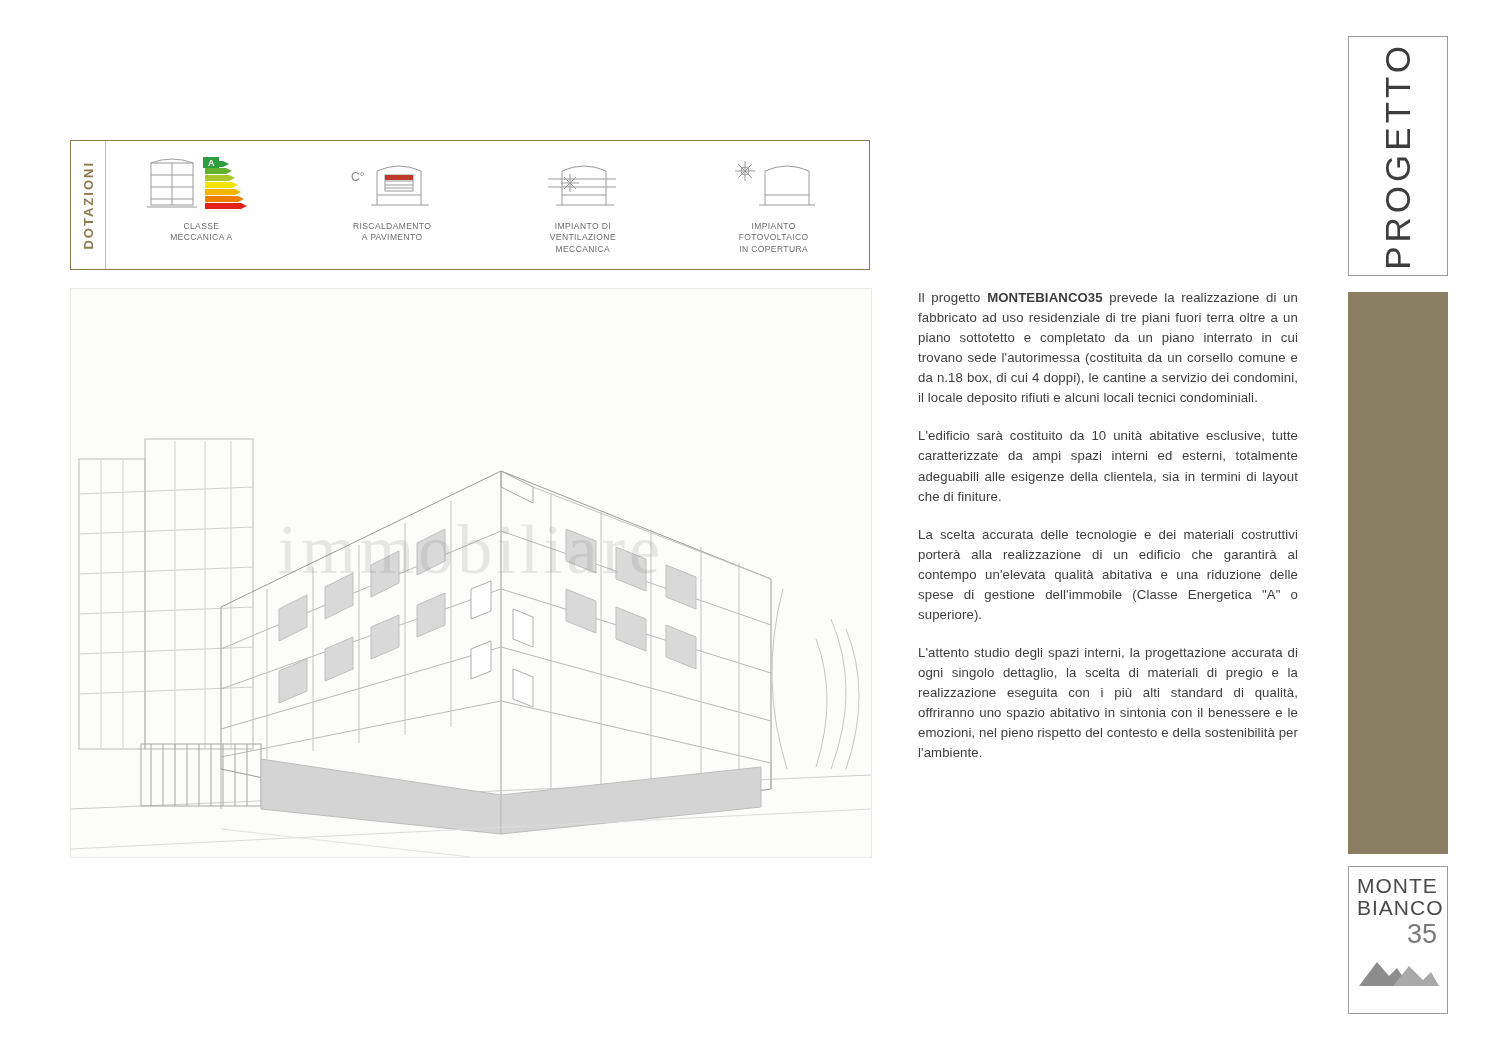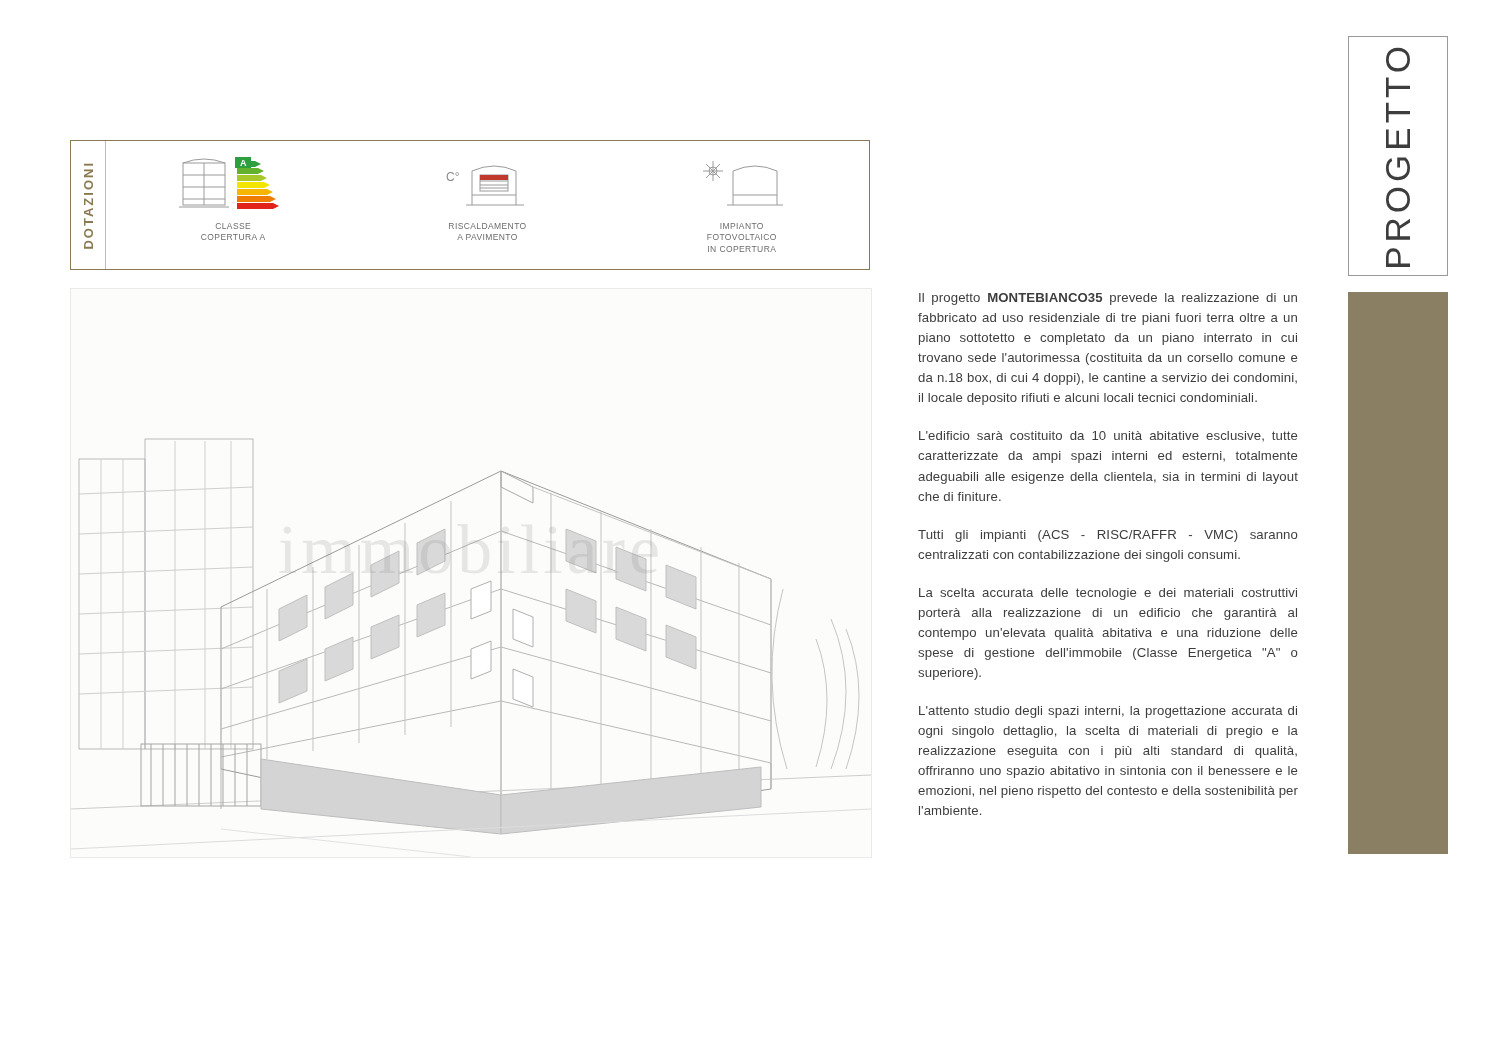--- a/index.html
+++ b/index.html
@@ -214,21 +214,21 @@
               <rect x="60" y="41" width="33" height="6" fill="#ef7d00"></rect>
                 <polygon points="93,41 99,44 93,47" fill="#ef7d00"></polygon>
               <rect x="60" y="48" width="36" height="6" fill="#e2231a"></rect>
                 <polygon points="96,48 102,51 96,54" fill="#e2231a"></polygon>
               <rect x="58" y="2" width="16" height="11" fill="#2e9e3e"></rect>
               <text x="63" y="11" font-family="Liberation Sans, sans-serif" font-size="9" font-weight="bold" fill="#ffffff">A</text>
             </g>
           </svg>
         </div>
         <div class="dot-label">CLASSE
-COPERTURA A</div>
+MECCANICA A</div>
       </div>
 
       <div class="dot-item">
         <div class="dot-icon">
           <svg width="90" height="60" viewBox="0 0 90 60">
             <g stroke="#9a9a9a" stroke-width="1" fill="none">
               <path d="M30 50 L30 16 Q52 6 74 16 L74 50"></path>
               <line x1="24" y1="50" x2="82" y2="50"></line>
               <line x1="30" y1="40" x2="74" y2="40"></line>
               <rect x="38" y="20" width="28" height="16"></rect>
@@ -238,20 +238,42 @@
               <text x="4" y="26" font-family="Liberation Sans, sans-serif" font-size="12" fill="#8a8a8a" stroke="none">C°</text>
             </g>
             <rect x="38" y="20" width="28" height="5" fill="#c0392b"></rect>
           </svg>
         </div>
         <div class="dot-label">RISCALDAMENTO
 A PAVIMENTO</div>
       </div>
 
 
+      <div class="dot-item">
+        <div class="dot-icon">
+          <svg width="90" height="60" viewBox="0 0 90 60">
+            <g stroke="#9a9a9a" stroke-width="1" fill="none">
+              <path d="M24 50 L24 16 Q46 6 68 16 L68 50"></path>
+              <line x1="18" y1="50" x2="76" y2="50"></line>
+              <line x1="24" y1="40" x2="68" y2="40"></line>
+              <line x1="10" y1="24" x2="78" y2="24"></line>
+              <line x1="10" y1="32" x2="78" y2="32"></line>
+              <g transform="translate(32,28)">
+                <line x1="-9" y1="0" x2="9" y2="0"></line>
+                <line x1="0" y1="-9" x2="0" y2="9"></line>
+                <line x1="-6" y1="-6" x2="6" y2="6"></line>
+                <line x1="-6" y1="6" x2="6" y2="-6"></line>
+              </g>
+            </g>
+          </svg>
+        </div>
+        <div class="dot-label">IMPIANTO DI
+VENTILAZIONE
+MECCANICA</div>
+      </div>
 
       <div class="dot-item">
         <div class="dot-icon">
           <svg width="90" height="60" viewBox="0 0 90 60">
             <g stroke="#9a9a9a" stroke-width="1" fill="none">
               <path d="M36 50 L36 16 Q58 6 80 16 L80 50"></path>
               <line x1="30" y1="50" x2="86" y2="50"></line>
               <line x1="36" y1="40" x2="80" y2="40"></line>
               <g transform="translate(16,16)">
                 <circle cx="0" cy="0" r="4"></circle>
@@ -375,25 +397,37 @@
         <line x1="0" y1="560" x2="800" y2="520" stroke="#dcdcdc"></line>
         <line x1="150" y1="540" x2="400" y2="568" stroke="#e2e2e2"></line>
       </g>
     </svg>
     <div class="watermark">immobiliare</div>
   </div>
 
   <div class="textcol">
     <p><span>Il progetto </span><b>MONTEBIANCO35</b><span> prevede la realizzazione di un fabbricato ad uso residenziale di tre piani fuori terra oltre a un piano sottotetto e completato da un piano interrato in cui trovano sede l'autorimessa (costituita da un corsello comune e da n.18 box, di cui 4 doppi), le cantine a servizio dei condomini, il locale deposito rifiuti e alcuni locali tecnici condominiali.</span></p>
     <p>L'edificio sarà costituito da 10 unità abitative esclusive, tutte caratterizzate da ampi spazi interni ed esterni, totalmente adeguabili alle esigenze della clientela, sia in termini di layout che di finiture.</p>
-    <p>Tutti gli impianti (ACS - RISC/RAFFR - VMC) saranno centralizzati con contabilizzazione dei singoli consumi.</p>
     <p>La scelta accurata delle tecnologie e dei materiali costruttivi porterà alla realizzazione di un edificio che garantirà al contempo un'elevata qualità abitativa e una riduzione delle spese di gestione dell'immobile (Classe Energetica "A" o superiore).</p>
     <p>L'attento studio degli spazi interni, la progettazione accurata di ogni singolo dettaglio, la scelta di materiali di pregio e la realizzazione eseguita con i più alti standard di qualità, offriranno uno spazio abitativo in sintonia con il benessere e le emozioni, nel pieno rispetto del contesto e della sostenibilità per l'ambiente.</p>
   </div>
 
   <div class="progetto-box">
     <span>PROGETTO</span>
   </div>
 
   <div class="brown-band"></div>
 
+  <div class="logo-box">
+    <div class="logo-line1">MONTE</div>
+    <div class="logo-line2">BIANCO</div>
+    <div class="logo-35">35</div>
+    <div class="logo-mountains">
+      <svg width="84" height="34" viewBox="0 0 84 34">
+        <g fill="#8d8d8d">
+          <path d="M2 32 L20 8 L32 22 L40 14 L52 32 Z"></path>
+          <path d="M36 32 L52 12 L66 26 L74 18 L82 32 Z" fill="#a9a9a9"></path>
+        </g>
+      </svg>
+    </div>
+  </div>
 
 </div>
 
 </body></html>

